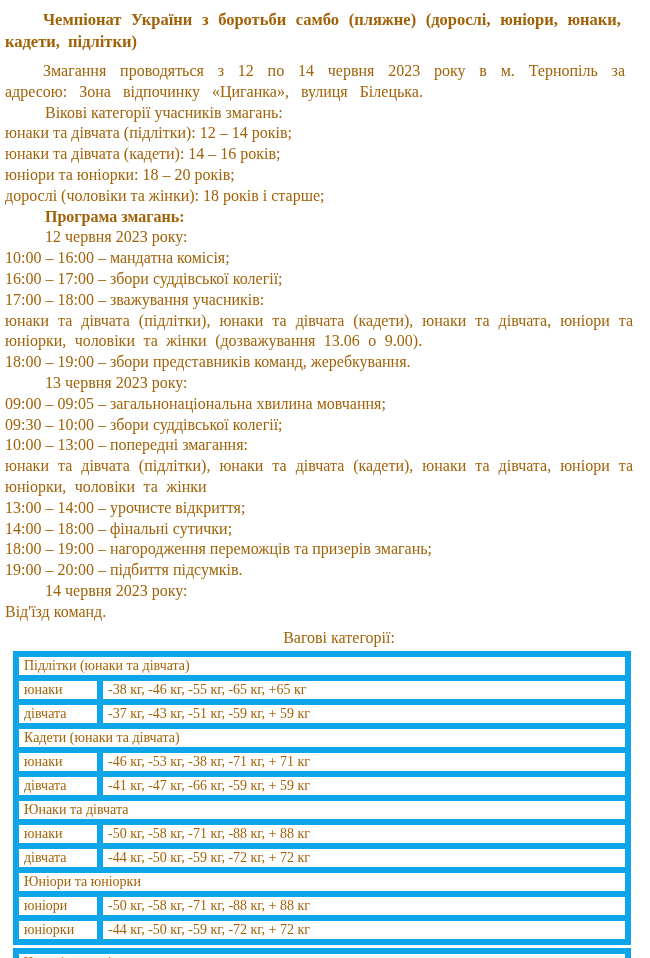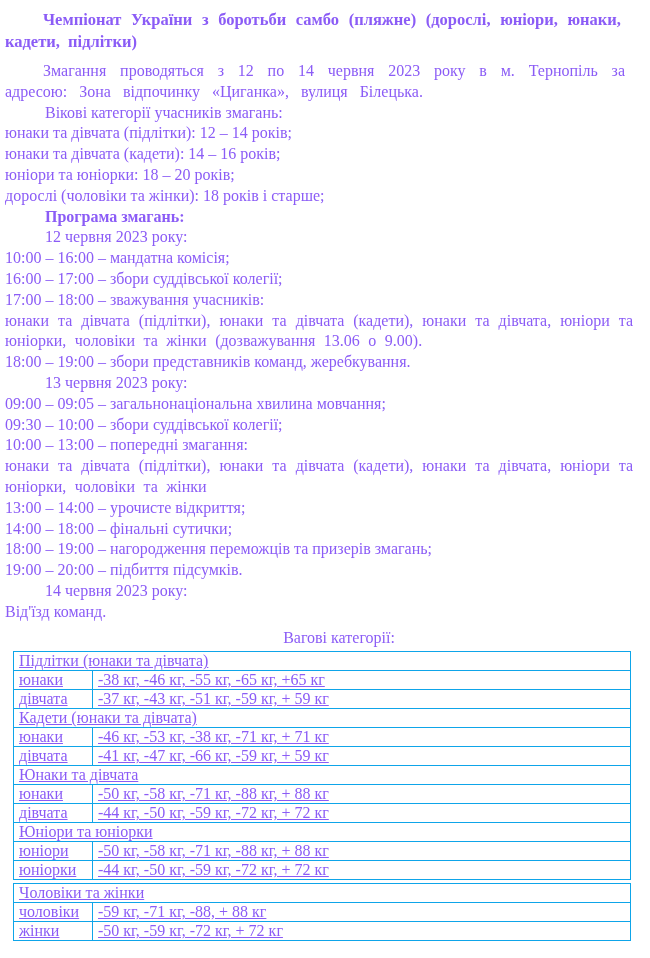--- a/index.html
+++ b/index.html
@@ -1,19 +1,19 @@
 <!DOCTYPE html>
 <html><head>
 <meta charset="utf-8">
 <style>
   html,body{margin:0;padding:0;background:#ffffff;}
   .page{
     position:relative;
     width:650px;height:958px;
-    background:#ffffff;color:#8b5cf6;
+    background:#ffffff;color:#a16207;
     font-family:"Liberation Serif","DejaVu Serif",serif;
     font-size:16px;line-height:20.8px;
     overflow:hidden;
   }
   .content{padding:9px 17px 0 5px;}
   p{margin:0;}
   .title{
     font-size:16.5px;font-weight:bold;
     text-align:justify;text-indent:38px;
     word-spacing:4px;line-height:21.5px;
@@ -25,26 +25,25 @@
   }
   .indent{text-indent:40px;}
   .bold{font-weight:bold;}
   .program-heading{}
   .wrap{text-align:justify;word-spacing:4.5px;}
   .weights-heading{text-align:center;margin:5px 0 3px 0;padding-left:28px;}
   .tables{margin-left:13px;width:618px;}
   table{border-collapse:collapse;width:100%;table-layout:auto;}
   table.t2{margin-top:3px;}
   td{
-    border:1px solid #0ea5e9;
-    font-size:16px;line-height:16px;
+    border:6px solid #0ea5e9;
+    font-size:14px;line-height:16px;
     padding:1px 5px;
     white-space:nowrap;overflow:hidden;
     height:16px;
-    text-decoration:underline;
   }
   td.label-cell{width:68px;}
   td.section-cell{}
 </style>
 </head>
 <body>
 
 <div class="page">
   <div class="content">
     <p class="title">Чемпіонат України з боротьби самбо (пляжне) (дорослі, юніори, юнаки, кадети, підлітки)</p>

